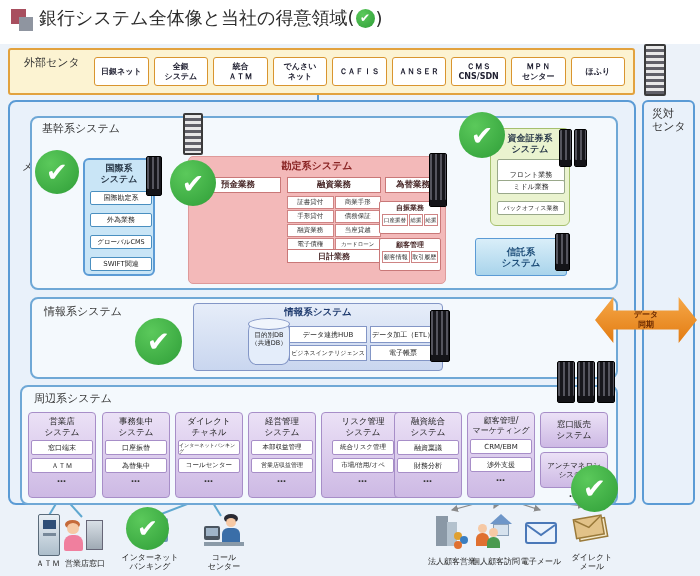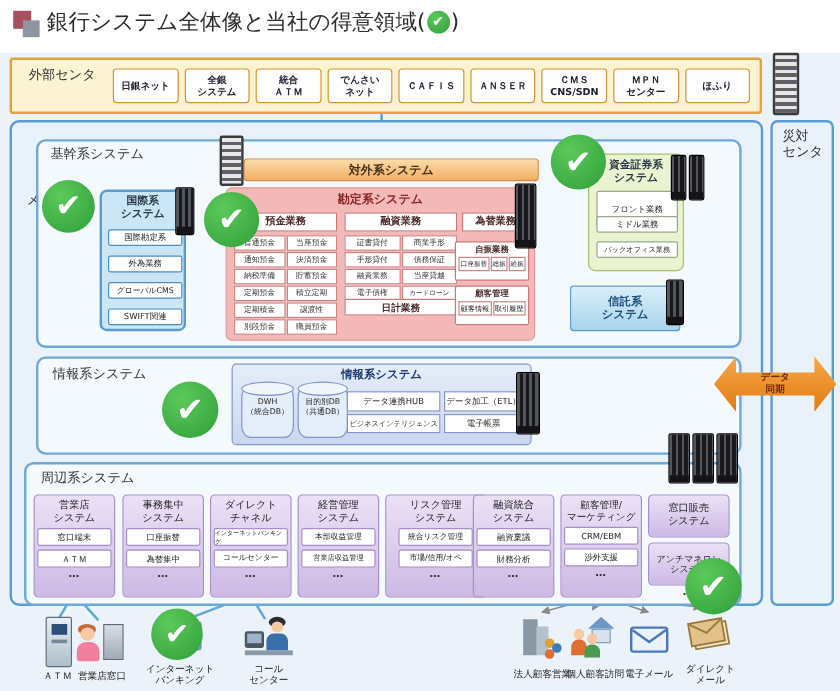--- a/index.html
+++ b/index.html
@@ -129,39 +129,24 @@
 
   <div class="a frame" style="left:642px;top:100px;width:53px;height:405px;border-radius:6px;z-index:2;">
     <div class="a seclbl t" style="left:8px;top:5px;text-align:left;">災対
 センタ</div>
   </div>
 
   <div class="a panel" style="left:30px;top:116px;width:588px;height:174px;z-index:2;">
     <div class="a seclbl" style="left:10px;top:3px;">基幹系システム</div>
   </div>
 
-  <div class="a taigai fc" style="left:203px;top:132px;width:246px;height:19px;z-index:3;">対外系システム</div>
 
   <div class="a kanjo" style="left:188px;top:156px;width:258px;height:128px;z-index:3;">
     <div class="a fc" style="left:0;top:2px;width:100%;font-size:10px;font-weight:bold;color:#8A2525;">勘定系システム</div>
     <div class="a kh fc" style="left:6px;top:20px;width:86px;height:16px;">預金業務</div>
-    <div class="a kgrid" style="left:6px;top:39px;width:86px;">
-      <div class="kc">普通預金</div>
-      <div class="kc">当座預金</div>
-      <div class="kc">通知預金</div>
-      <div class="kc">決済預金</div>
-      <div class="kc">納税準備</div>
-      <div class="kc">貯蓄預金</div>
-      <div class="kc">定期預金</div>
-      <div class="kc">積立定期</div>
-      <div class="kc">定期積金</div>
-      <div class="kc">譲渡性</div>
-      <div class="kc">別段預金</div>
-      <div class="kc">職員預金</div>
-    </div>
     <div class="a kh fc" style="left:98px;top:20px;width:94px;height:16px;">融資業務</div>
     <div class="a kgrid" style="left:98px;top:39px;width:94px;">
       <div class="kc">証書貸付</div>
       <div class="kc">商業手形</div>
       <div class="kc">手形貸付</div>
       <div class="kc">債務保証</div>
       <div class="kc">融資業務</div>
       <div class="kc">当座貸越</div>
       <div class="kc">電子債権</div>
       <div class="kc" style="font-size:5.5px;">カードローン</div>
@@ -205,24 +190,20 @@
   <div class="a shn fc" style="left:475px;top:238px;width:92px;height:38px;z-index:3;">
     <div class="t" style="font-size:9.5px;font-weight:bold;color:#1E4E79;">信託系
 システム</div>
   </div>
 
   <div class="a panel" style="left:30px;top:297px;width:588px;height:82px;z-index:2;">
     <div class="a seclbl" style="left:12px;top:5px;">情報系システム</div>
   </div>
   <div class="a infoin" style="left:193px;top:303px;width:250px;height:68px;z-index:3;">
     <div class="a fc" style="left:0;top:2px;width:100%;font-size:9.5px;font-weight:bold;color:#1E3A6E;">情報系システム</div>
-    <div class="a db" style="left:7px;top:17px;width:44px;height:44px;">
-      <div class="dbt t">DWH
-（統合DB）</div>
-    </div>
     <div class="a db" style="left:54px;top:17px;width:42px;height:44px;">
       <div class="dbt t">目的別DB
 （共通DB）</div>
     </div>
     <div class="a ib fc" style="left:95px;top:22px;width:78px;height:17px;font-size:7px;">データ連携HUB</div>
     <div class="a ib fc" style="left:176px;top:22px;width:66px;height:17px;font-size:7px;">データ加工（ETL）</div>
     <div class="a ib fc" style="left:95px;top:41px;width:78px;height:16px;font-size:6px;">ビジネスインテリジェンス</div>
     <div class="a ib fc" style="left:176px;top:41px;width:66px;height:16px;font-size:7px;">電子帳票</div>
   </div>
 

